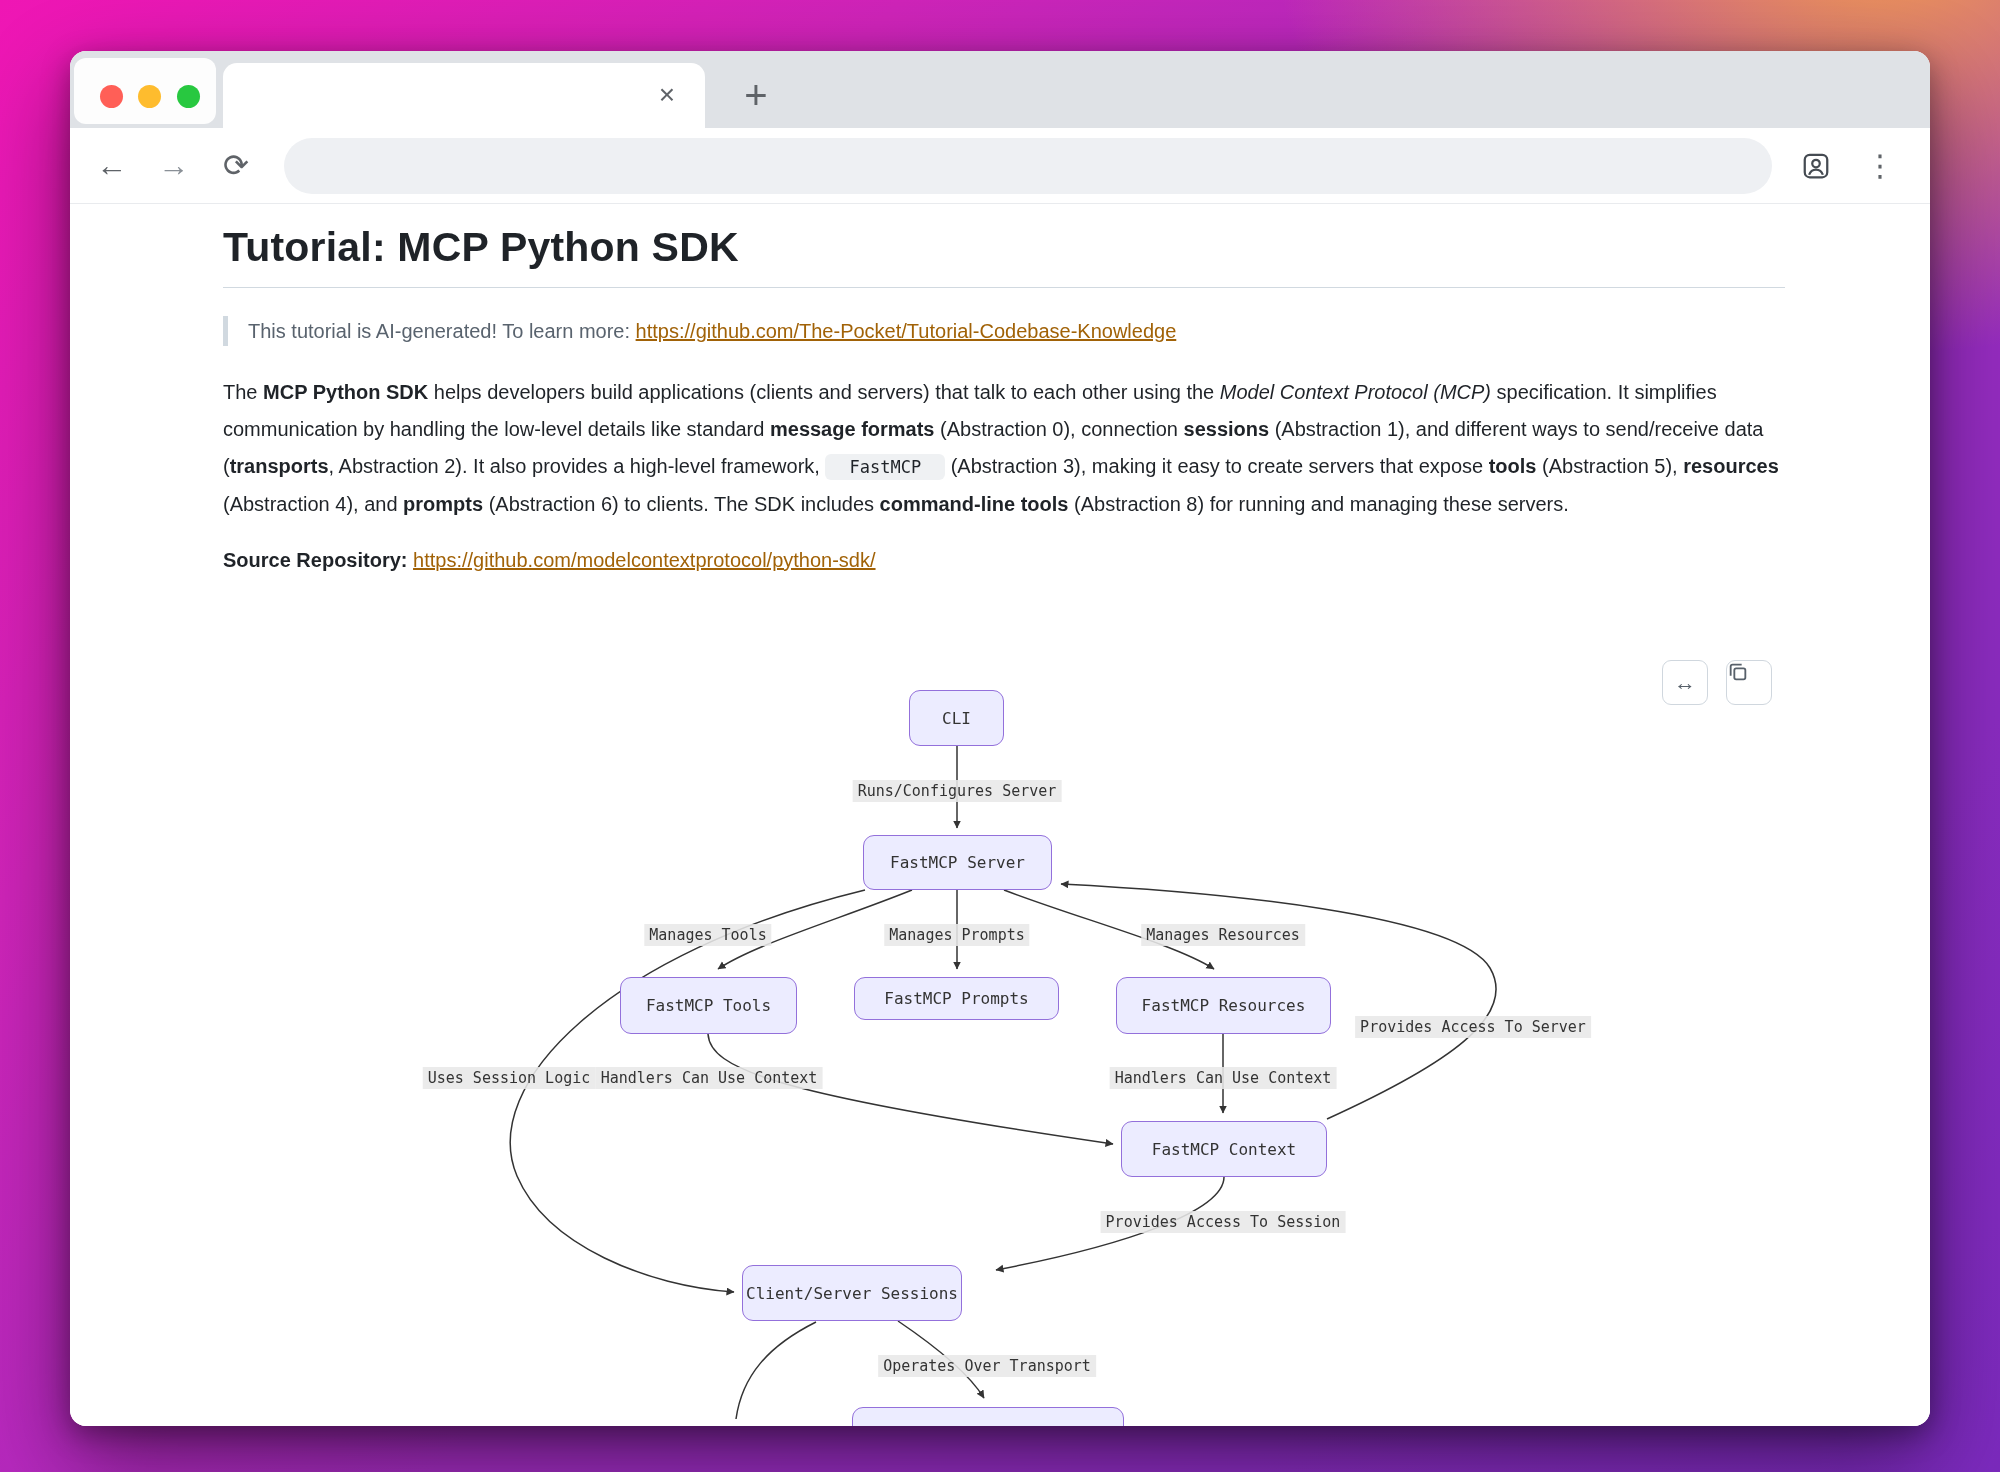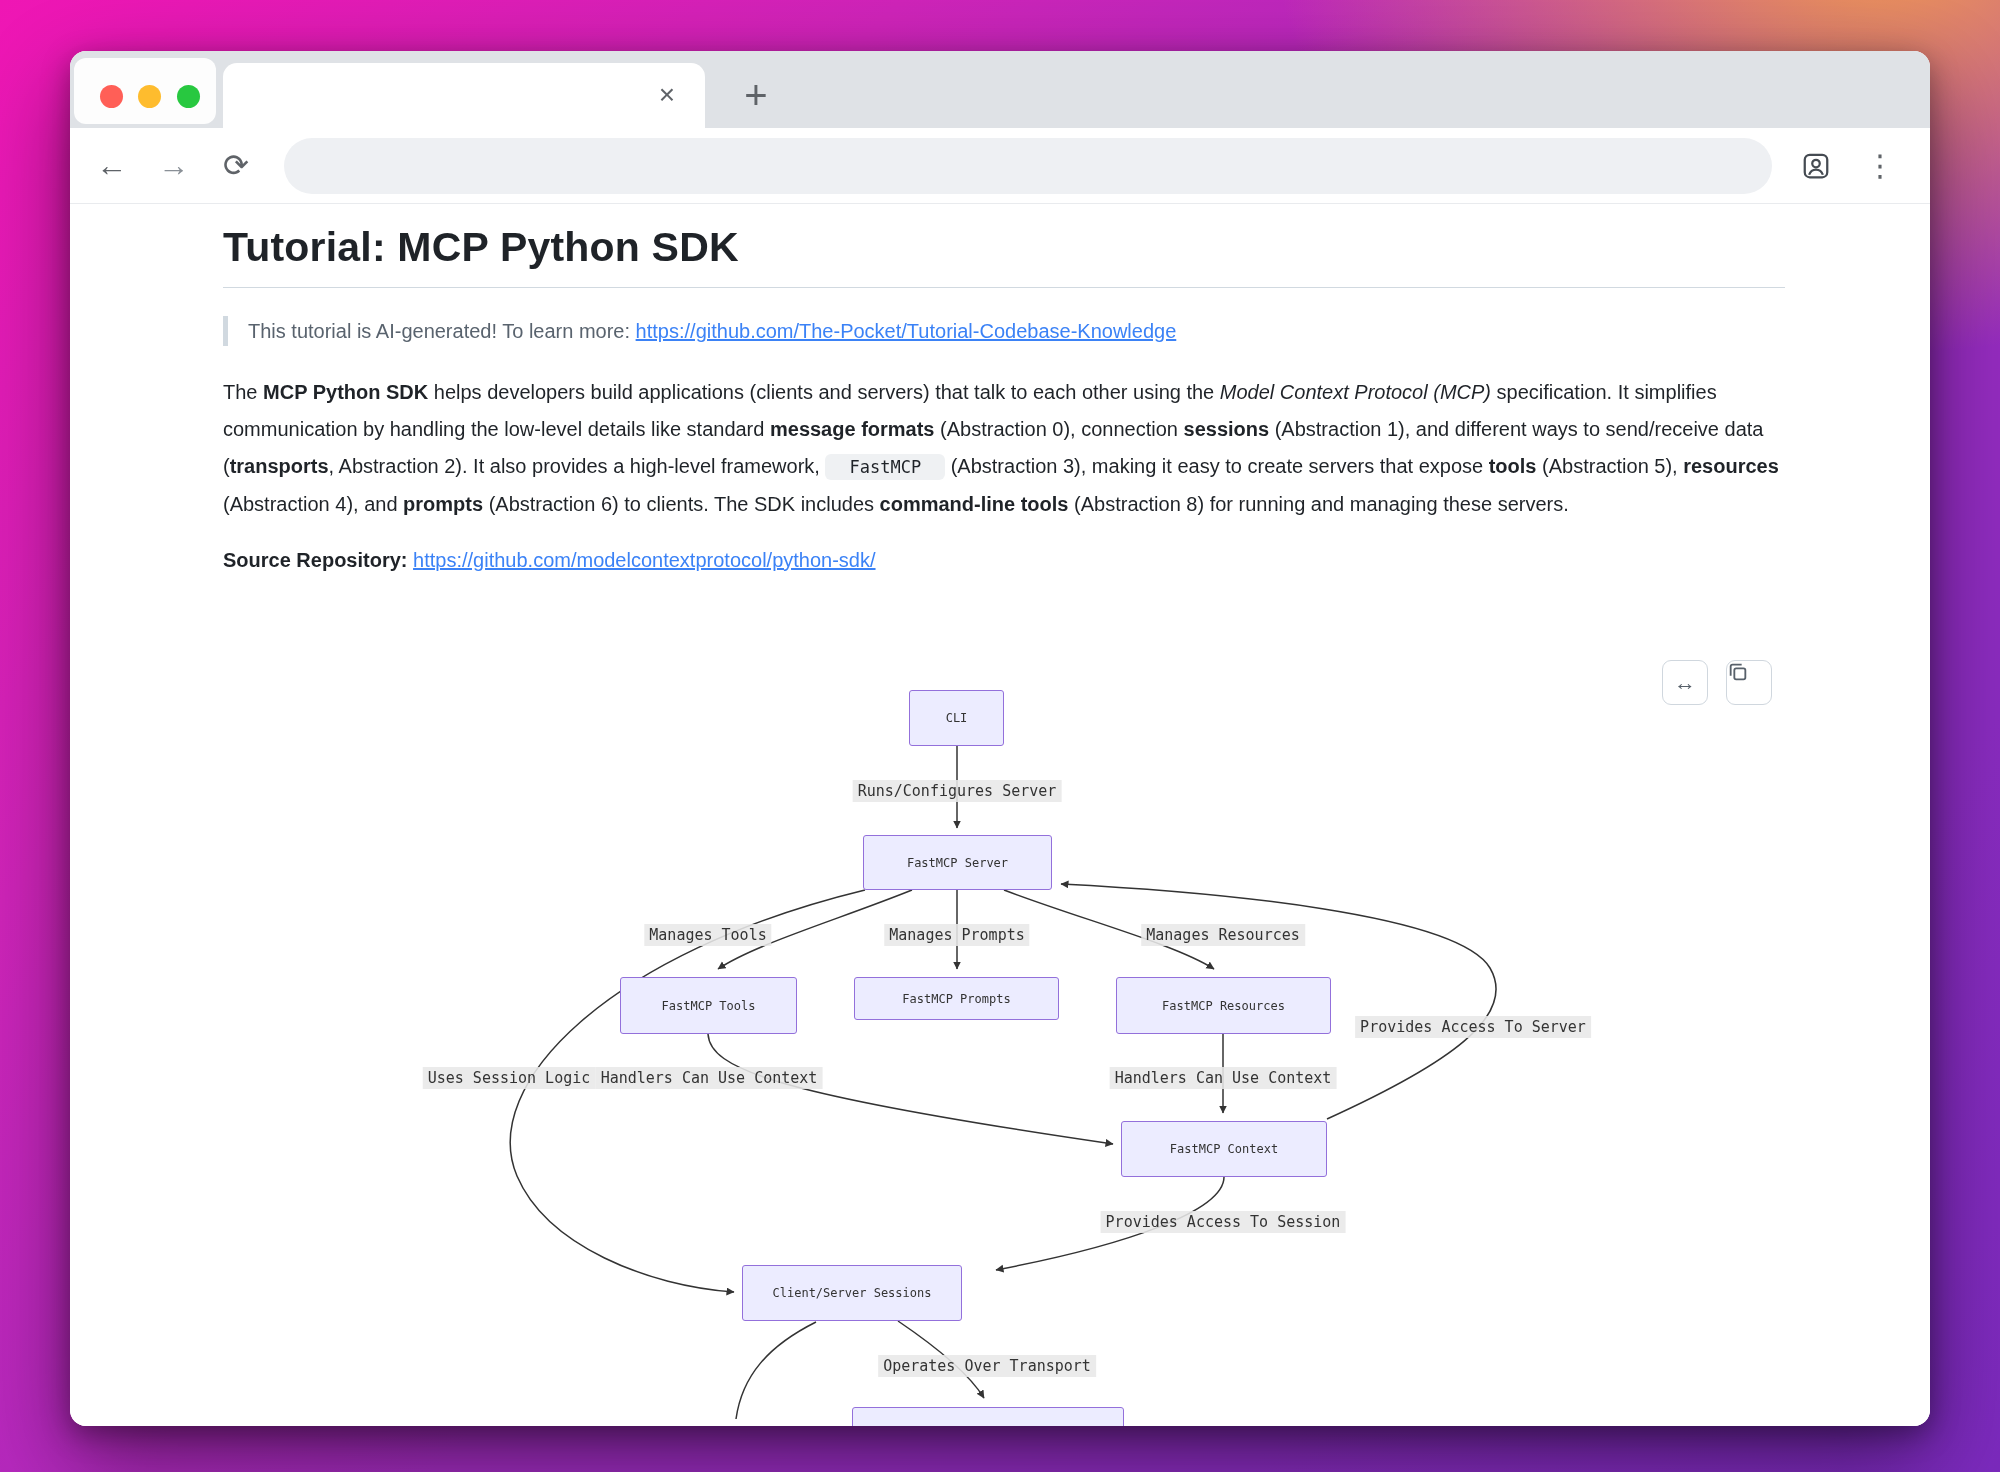--- a/index.html
+++ b/index.html
@@ -67,44 +67,44 @@
   .content { padding:20px 145px 0 153px; color:#1f2328; }
 
   h1.title {
     font-size:41px; font-weight:600; letter-spacing:.2px; color:#1f2328;
     padding-bottom:16px; border-bottom:1px solid #d1d9e0;
   }
   .callout {
     margin-top:28px; border-left:5px solid #d1d9e0; padding-left:20px;
     color:#59636e; font-size:20px; line-height:30px;
   }
-  a.link { color:#3b82f6; text-decoration:underline; }
+  a.link { color:#a16207; text-decoration:underline; }
   .intro { margin-top:28px; font-size:20px; line-height:37px; max-width:1565px; }
   .intro b { font-weight:700; }
   .intro i { font-style:italic; }
   .codechip {
     font-family:"DejaVu Sans Mono", monospace; font-size:17px;
     background:#eff1f3; border-radius:6px; padding:3px 24px; color:#1f2328;
   }
   .source { margin-top:26px; font-size:20px; }
   .source b { font-weight:700; }
 
   
   .diagram-layer { position:absolute; left:0; top:0; width:1860px; height:1222px; pointer-events:none; }
   .diagram-layer svg { position:absolute; left:0; top:0; }
   .dg-btn {
     position:absolute; width:46px; height:45px; background:#fff;
     border:1px solid #d0d7de; border-radius:9px; pointer-events:auto;
     display:flex; align-items:center; justify-content:center;
     color:#57606a; font-size:22px;
   }
   .node {
-    position:absolute; background:#ececff; border:1px solid #9370db; border-radius:3px;
-    display:flex; align-items:center; justify-content:center;
-    font-family:"DejaVu Sans Mono", monospace; font-size:12px; color:#333;
+    position:absolute; background:#ececff; border:1px solid #9370db; border-radius:11px;
+    display:flex; align-items:center; justify-content:center;
+    font-family:"DejaVu Sans Mono", monospace; font-size:16px; color:#333;
     white-space:nowrap;
   }
   .edge-label {
     position:absolute; transform:translate(-50%,-50%);
     font-family:"DejaVu Sans Mono", monospace; font-size:15px; color:#333;
     background:rgba(232,232,232,.88); padding:2px 5px; white-space:nowrap;
   }
 </style>
 </head>
 <body>

